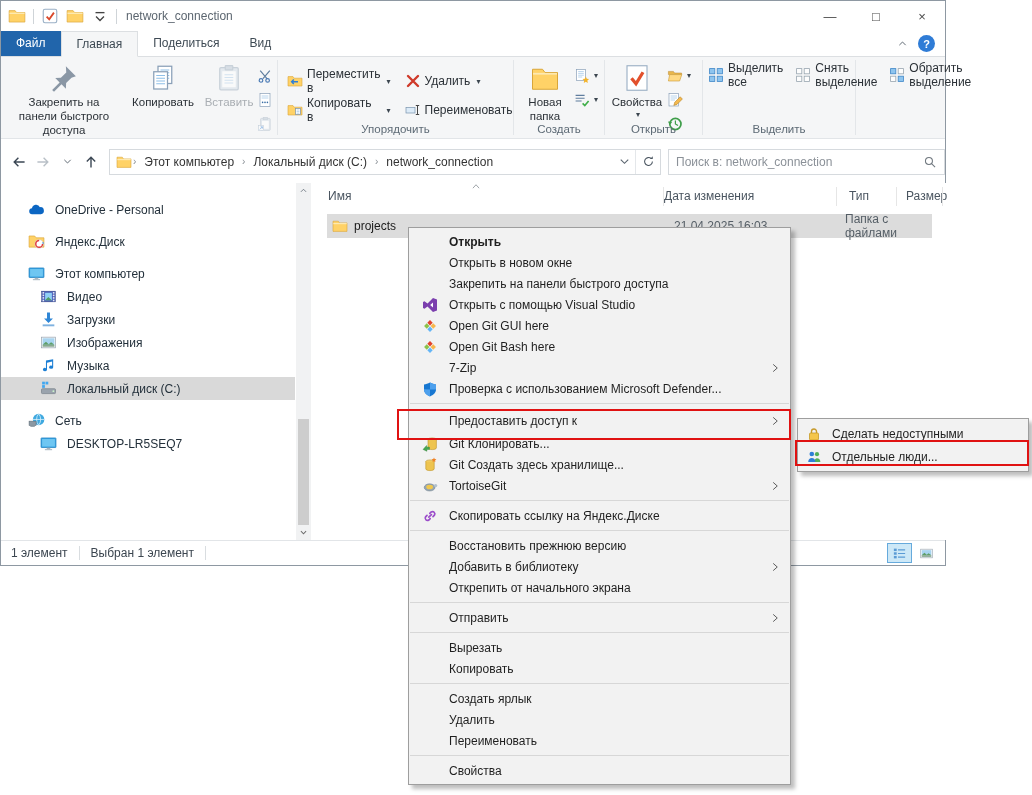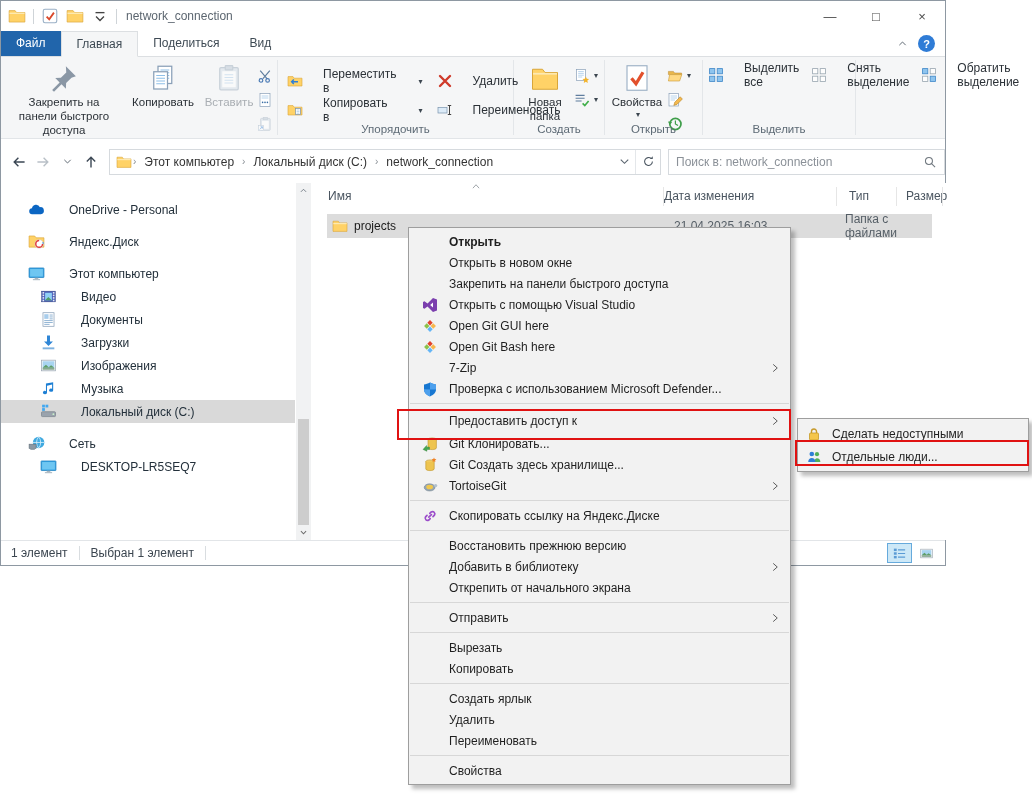--- a/index.html
+++ b/index.html
@@ -37,21 +37,21 @@
   .grow { display:flex; padding:2px 2px 0 4px; }
   .bigbtn { display:flex; flex-direction:column; align-items:center; padding:4px 3px 0 3px; color:#2b3137;
     text-align:center; line-height:1.2; font-size:11.5px; }
   .bigbtn .bicon { width:30px; height:30px; margin-bottom:3px; }
   .bigbtn.disabled { color:#a9aeb3; } .bigbtn.disabled svg { opacity:.45; }
   .smallcol { display:flex; flex-direction:column; gap:3px; padding-top:6px; }
   .sbtn { height:21px; display:flex; align-items:center; justify-content:flex-start; gap:2px; padding:0 2px; }
   .sbtn .sicon { width:16px; height:16px; }
   .sbtn.disabled svg { opacity:.45; }
   .midcol { display:flex; flex-direction:column; gap:7px; padding-top:11px; }
-  .midbtn { display:flex; align-items:center; gap:20px; height:22px; padding:0 5px; color:#2b3137; }
+  .midbtn { display:flex; align-items:center; gap:4px; height:22px; padding:0 5px; color:#2b3137; }
   .midbtn .micon { width:16px; height:16px; flex:0 0 auto; }
   .caret { font-size:8px; color:#3c4650; margin-left:2px; }
   .selcol { display:flex; flex-direction:row; gap:2px; padding-top:7px; }
 
   .svgicon { display:inline-block; } .svgicon svg { width:100%; height:100%; display:block; }
 
   
   .addr { position:absolute; left:0; top:139px; width:944px; height:43px; background:#fff;
     display:flex; align-items:center; padding-left:6px; }
   .nav-btn { width:24px; height:24px; display:flex; align-items:center; justify-content:center; color:#3b4754; }
@@ -68,21 +68,21 @@
   .refresh-btn .svgicon, .crumb-drop .svgicon { width:13px; height:13px; }
   .search-box { height:26px; border:1px solid #d6dade; flex:1; margin:0 0 0 7px; display:flex;
     align-items:center; padding:0 7px; background:#fff; }
   .search-box input { border:none; outline:none; flex:1; font-family:inherit; font-size:12px; color:#444; }
   .search-box input::placeholder { color:#8b9198; opacity:1; }
   .search-box .svgicon { width:14px; height:14px; }
 
   
   .sidebar { position:absolute; left:0; top:182px; width:310px; height:357px; overflow:hidden; background:#fff; }
   .side-list { padding-top:6px; }
-  .side-item { height:23px; display:flex; align-items:center; gap:24px; padding-left:27px; color:#23303b;
+  .side-item { height:23px; display:flex; align-items:center; gap:10px; padding-left:27px; color:#23303b;
     white-space:nowrap; width:294px; }
   .side-item.lvl1 { padding-left:39px; }
   .side-item.gap { margin-top:9px; }
   .side-item.selected { background:#d9d9d9; }
   .side-icon { width:17px; height:17px; flex:0 0 auto; }
   .scrollbar { position:absolute; right:0; top:0; width:15px; height:357px; background:#f1f2f3; }
   .scroll-arrow { position:absolute; left:0; width:15px; height:15px; display:flex; align-items:center;
     justify-content:center; color:#6d6d6d; }
   .scroll-arrow .svgicon { width:9px; height:9px; }
   .scroll-thumb { position:absolute; left:2px; width:11px; top:236px; height:106px; background:#cdcdcd; }
@@ -553,30 +553,20 @@
               </g>
               <rect x="4.8" y="4.5" width="6.4" height="7" fill="#8fd0f5"></rect>
               <path d="M4.8 11.5l3-3 3.4 3z" fill="#4f9e63"></path>
             </svg>
           </span>
           <span>Видео</span>
         </div>
         <div class="side-item lvl1">
           <span class="side-icon svgicon">
             <svg viewBox="0 0 16 16">
-              <rect x="2.8" y="1.6" width="10.4" height="12.8" fill="#fff" stroke="#8aa0b8" stroke-width="0.7"></rect>
-              <rect x="4" y="3" width="4" height="4.4" fill="#a8cdec"></rect>
-              <path d="M9 3.8h3M9 5.6h3M9 7.4h3M4 9h8M4 10.8h8M4 12.6h5" stroke="#7fa8cc" stroke-width="0.8"></path>
-            </svg>
-          </span>
-          <span>Документы</span>
-        </div>
-        <div class="side-item lvl1">
-          <span class="side-icon svgicon">
-            <svg viewBox="0 0 16 16">
               <path d="M6.6 1.5h2.8V7h2.8L8 11.2 3.8 7h2.8z" fill="#2f86d6"></path>
               <path d="M2.5 12.6h11v1.8h-11z" fill="#7fb2e0"></path>
             </svg>
           </span>
           <span>Загрузки</span>
         </div>
         <div class="side-item lvl1">
           <span class="side-icon svgicon">
             <svg viewBox="0 0 16 16">
               <rect x="1.4" y="3" width="13.2" height="10" fill="#fdfdfd" stroke="#9aa7b3" stroke-width="0.7"></rect>

